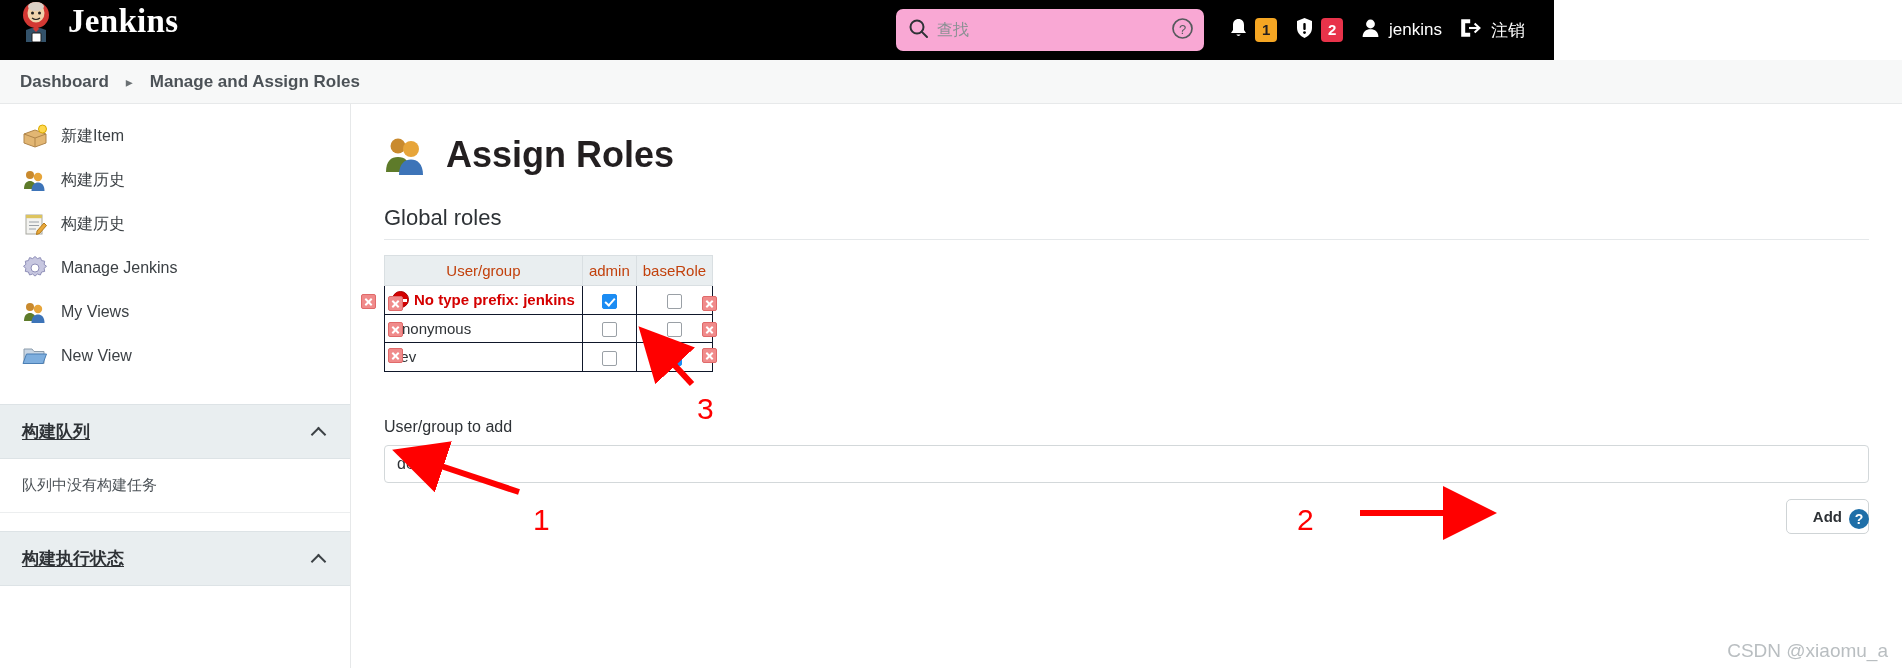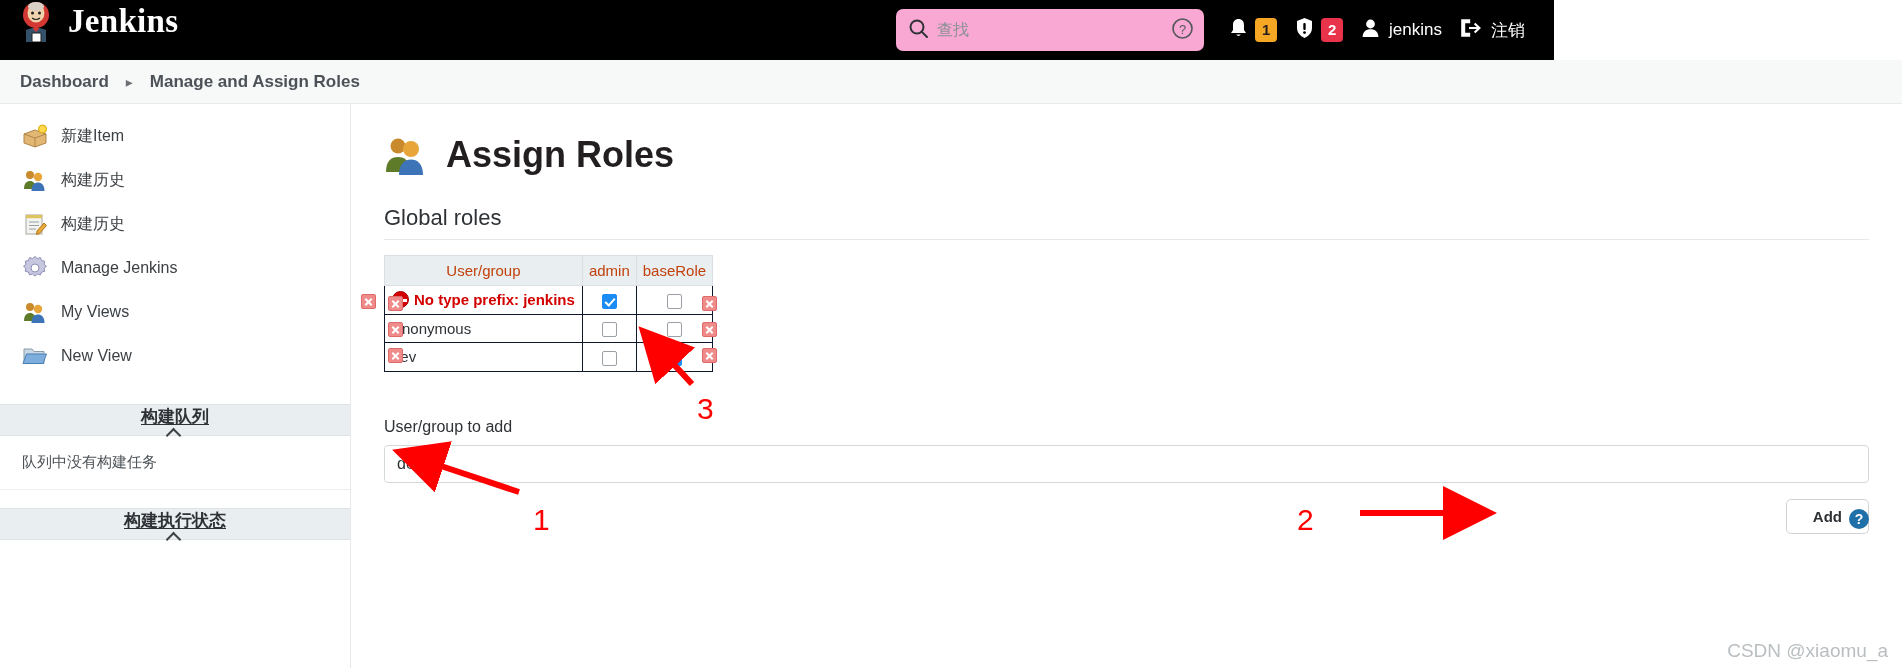--- a/index.html
+++ b/index.html
@@ -69,23 +69,23 @@
   }
   .side-item {
     display: flex; align-items: center; height: 44px;
     padding-left: 22px; cursor: pointer;
   }
   .side-ico { width: 26px; height: 26px; margin-right: 13px; flex: 0 0 26px; position: relative; }
   .side-label { font-size: 16px; color: #3c4145; }
   .side-spacer { height: 10px; }
 
   .side-section-head {
-    background: #e9eef0; height: 32px; display: flex; align-items: center;
+    background: #e9eef0; height: 55px; display: flex; align-items: center;
     justify-content: space-between; padding: 0 22px; cursor: pointer;
-    border-top: 1px solid #dde3e6; border-bottom: 1px solid #dde3e6; flex-direction: column;
+    border-top: 1px solid #dde3e6; border-bottom: 1px solid #dde3e6;
   }
   .side-section-title {
     font-size: 17px; font-weight: bold; color: #2e3236;
     text-decoration: underline; text-underline-offset: 2px;
   }
   .chev { width: 16px; height: 10px; position: relative; }
   .chev::before {
     content: ""; position: absolute; left: 1px; top: 2px;
     width: 9px; height: 9px; border-left: 2px solid #3c4145;
     border-top: 2px solid #3c4145; transform: rotate(45deg);

